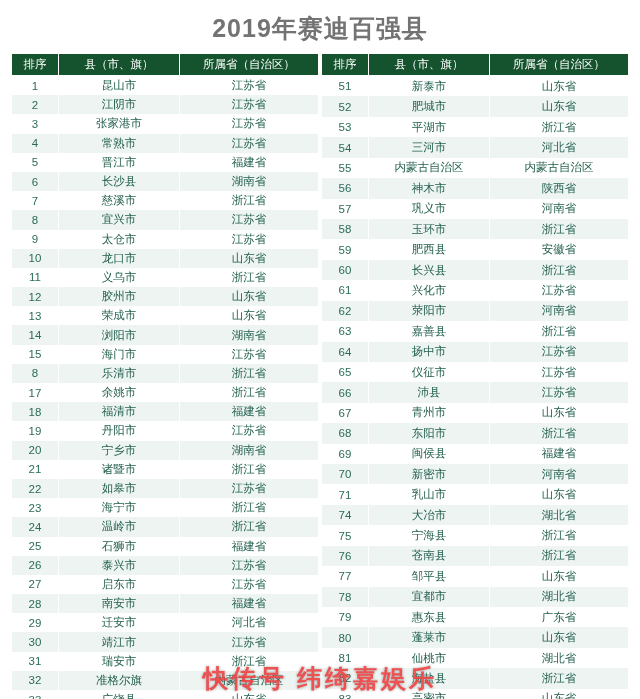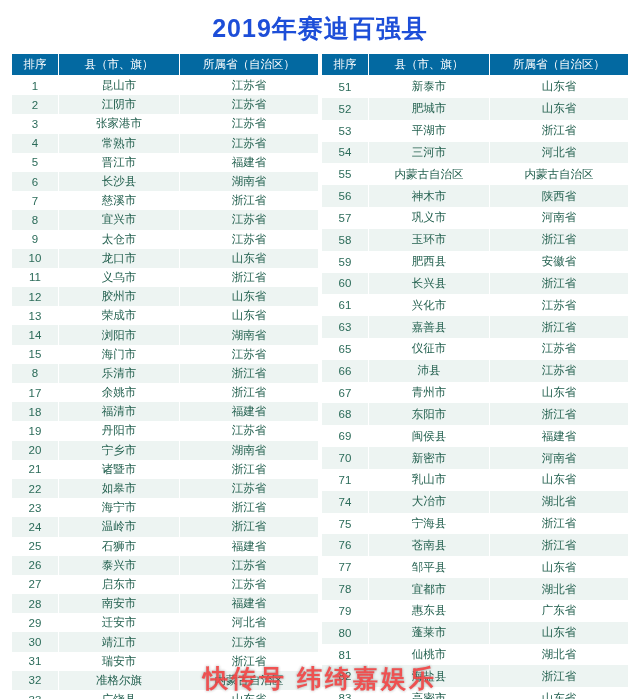--- a/index.html
+++ b/index.html
@@ -17,21 +17,21 @@
   .page {
     width: 640px;
     height: 699px;
     position: relative;
     background: #ffffff;
   }
   .title {
     text-align: center;
     font-size: 25px;
     font-weight: bold;
-    color: #1d4ed8;
+    color: #737373;
     letter-spacing: 1px;
     padding-top: 12px;
     padding-bottom: 8px;
     font-family: "Liberation Sans", sans-serif;
   }
   .tables {
     display: flex;
     justify-content: center;
     gap: 0px;
     padding: 0 14px;
@@ -39,21 +39,21 @@
   table {
     border-collapse: collapse;
     table-layout: fixed;
     width: 306px;
     font-size: 11px;
   }
   table.right {
     margin-left: 2px;
   }
   th {
-    background: #0369a1;
+    background: #14532d;
     color: #ffffff;
     font-weight: normal;
     font-size: 11.5px;
     height: 19px;
     border: 1px solid #ffffff;
     text-align: center;
     white-space: nowrap;
   }
   td {
     height: 17.2px;
@@ -351,23 +351,33 @@
             <td class="rank">60</td>
             <td class="county">长兴县</td>
             <td class="prov">浙江省</td>
           </tr>
         <tr>
             <td class="rank">61</td>
             <td class="county">兴化市</td>
             <td class="prov">江苏省</td>
           </tr>
         <tr>
+            <td class="rank">62</td>
+            <td class="county">荥阳市</td>
+            <td class="prov">河南省</td>
+          </tr>
+        <tr>
             <td class="rank">63</td>
             <td class="county">嘉善县</td>
             <td class="prov">浙江省</td>
+          </tr>
+        <tr>
+            <td class="rank">64</td>
+            <td class="county">扬中市</td>
+            <td class="prov">江苏省</td>
           </tr>
         <tr>
             <td class="rank">65</td>
             <td class="county">仪征市</td>
             <td class="prov">江苏省</td>
           </tr>
         <tr>
             <td class="rank">66</td>
             <td class="county">沛县</td>
             <td class="prov">江苏省</td>

